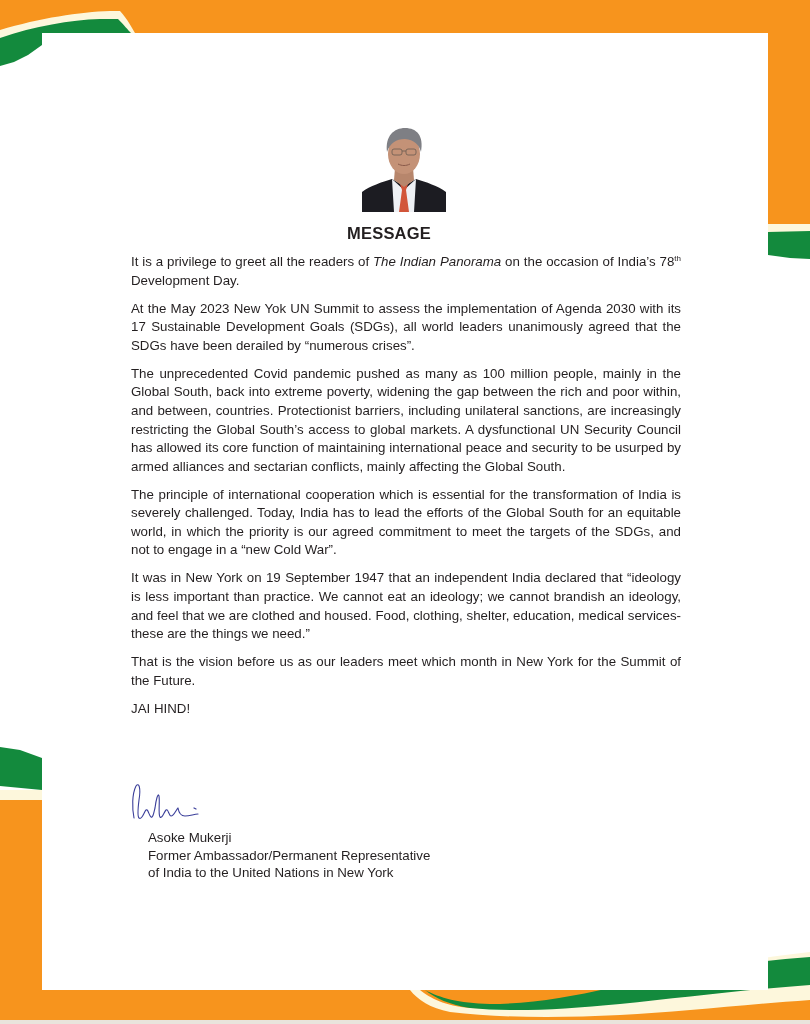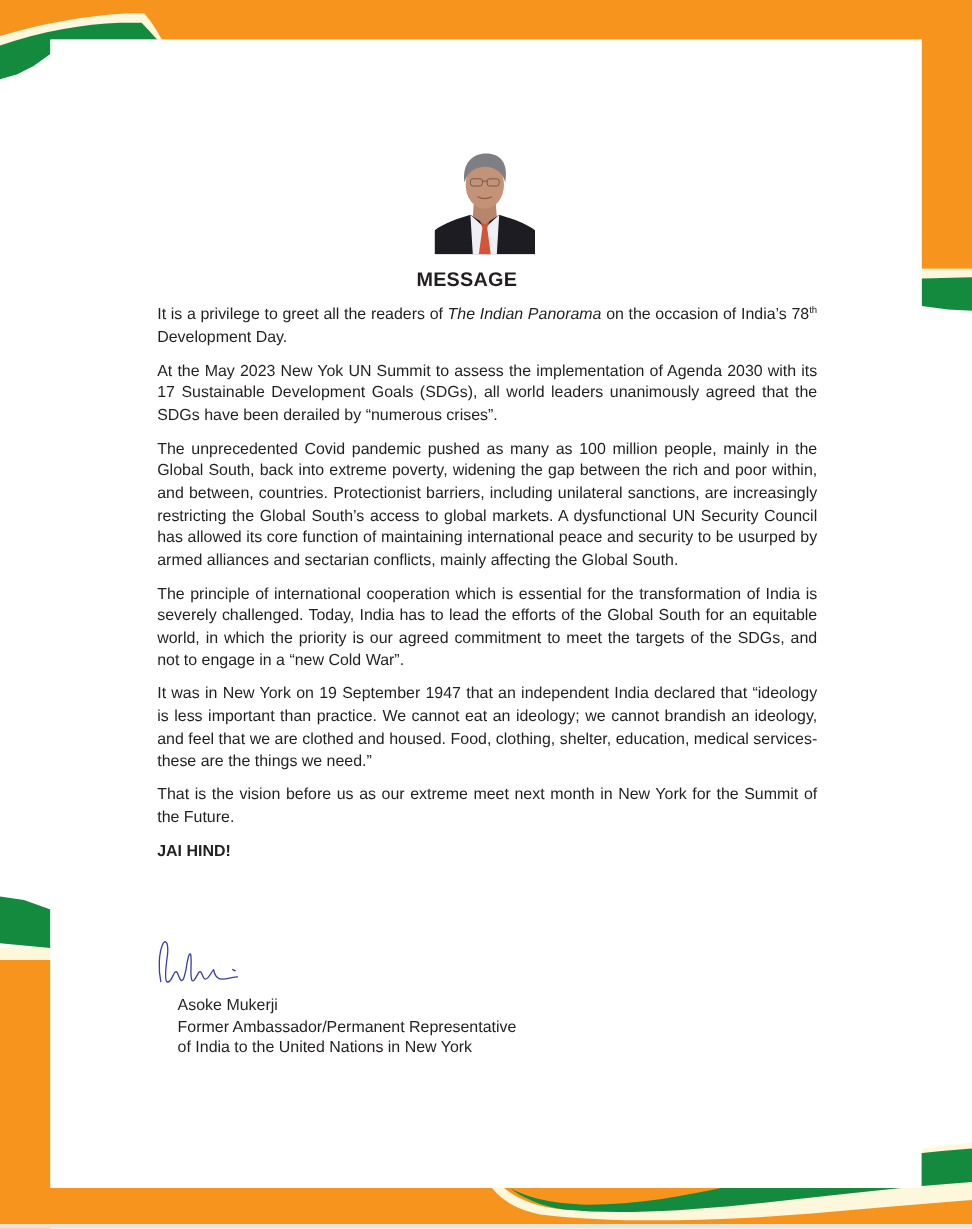--- a/index.html
+++ b/index.html
@@ -22,21 +22,21 @@
     position: absolute; left: 0; width: 778px; top: 224px;
     text-align: center; font-weight: bold; font-size: 16.5px; letter-spacing: 0.2px;
   }
   .body-text {
     position: absolute; left: 131px; top: 253px; width: 550px;
     font-size: 13.3px; line-height: 18.6px; text-align: justify;
   }
   .body-text p { margin: 0 0 9.4px 0; }
   .body-text i { font-style: italic; }
   .body-text sup { font-size: 8px; line-height: 0; vertical-align: 5px; }
-  .jai { font-weight: bold; margin-top: 0; }
+  .jai { font-weight: normal; margin-top: 0; }
   .signature { position: absolute; left: 128px; top: 778px; width: 100px; height: 46px; }
   .signoff {
     position: absolute; left: 148px; top: 829px; font-size: 13.3px; line-height: 17.6px;
   }
 </style>
 </head>
 <body>
 
 <svg class="decor" viewBox="0 0 810 1024" xmlns="http://www.w3.org/2000/svg">
 
@@ -86,21 +86,21 @@
 </div>
 
 <div class="heading">MESSAGE</div>
 
 <div class="body-text">
   <p><span>It is a privilege to greet all the readers of </span><i>The Indian Panorama</i><span> on the occasion of India’s 78</span><sup>th</sup><span> Development Day.</span></p>
   <p>At the May 2023 New Yok UN Summit to assess the implementation of Agenda 2030 with its 17 Sustainable Development Goals (SDGs), all world leaders unanimously agreed that the SDGs have been derailed by “numerous crises”.</p>
   <p>The unprecedented Covid pandemic pushed as many as 100 million people, mainly in the Global South, back into extreme poverty, widening the gap between the rich and poor within, and between, countries. Protectionist barriers, including unilateral sanctions, are increasingly restricting the Global South’s access to global markets. A dysfunctional UN Security Council has allowed its core function of maintaining international peace and security to be usurped by armed alliances and sectarian conflicts, mainly affecting the Global South.</p>
   <p>The principle of international cooperation which is essential for the transformation of India is severely challenged. Today, India has to lead the efforts of the Global South for an equitable world, in which the priority is our agreed commitment to meet the targets of the SDGs, and not to engage in a “new Cold War”.</p>
   <p>It was in New York on 19 September 1947 that an independent India declared that “ideology is less important than practice. We cannot eat an ideology; we cannot brandish an ideology, and feel that we are clothed and housed. Food, clothing, shelter, education, medical services-these are the things we need.”</p>
-  <p>That is the vision before us as our extreme meet next month in New York for the Summit of the Future.</p>
+  <p>That is the vision before us as our leaders meet which month in New York for the Summit of the Future.</p>
   <p class="jai">JAI HIND!</p>
 </div>
 
 <svg class="signature" viewBox="0 0 100 46" xmlns="http://www.w3.org/2000/svg">
   <path d="M6,40 C4,30 4,16 8,8 C11,4 13,10 11,22 C10,30 9,38 11,40 C14,42 16,34 18,32 C20,30 21,38 23,39 C25,40 26,34 27,30 C28,22 30,14 31,18 C32,24 30,36 32,39 C34,41 36,34 38,32 C40,30 41,38 43,38 C46,38 48,32 50,30 C51,36 54,38 57,38 C62,38 66,36 70,36" fill="none" stroke="#3b3f9a" stroke-width="1.1" stroke-linecap="round" stroke-linejoin="round"></path>
   <path d="M66,30 L68,31" stroke="#3b3f9a" stroke-width="1.2" stroke-linecap="round"></path>
 </svg>
 
 <div class="signoff">
   <div>Asoke Mukerji</div>

